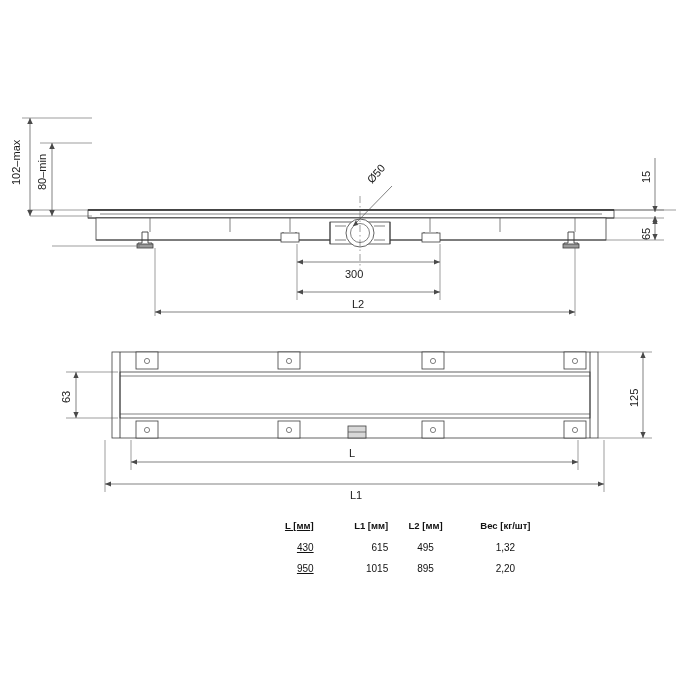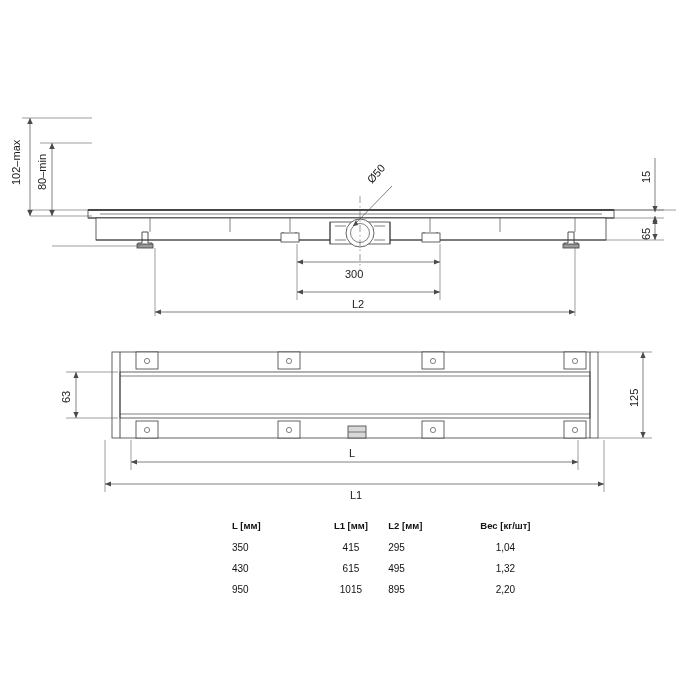--- a/index.html
+++ b/index.html
@@ -56,23 +56,23 @@
     padding: 2px 0 6px 0;
     color: #111;
     white-space: nowrap;
   }
   #spec-table td {
     padding: 5px 0 5px 0;
     color: #111;
     font-size: 10px;
     white-space: nowrap;
   }
-  #spec-table th.c0, #spec-table td.c0 { width: 86px; text-align: left; padding-left: 14px; }
-  #spec-table th.c1, #spec-table td.c1 { width: 78px; text-align: center; }
-  #spec-table th.c2, #spec-table td.c2 { width: 78px; text-align: left; }
+  #spec-table th.c0, #spec-table td.c0 { width: 86px; text-align: right; padding-left: 14px; text-decoration: underline; }
+  #spec-table th.c1, #spec-table td.c1 { width: 78px; text-align: right; }
+  #spec-table th.c2, #spec-table td.c2 { width: 78px; text-align: center; }
   #spec-table th.c3, #spec-table td.c3 { width: 88px; text-align: center; }
 </style>
 </head>
 <body>
 
 <div id="stage">
 
   <svg class="drawing" viewBox="0 0 700 700">
 
     <g>
@@ -242,26 +242,20 @@
   <table id="spec-table">
     <thead>
       <tr>
         <th class="c0">L [мм]</th>
         <th class="c1">L1 [мм]</th>
         <th class="c2">L2 [мм]</th>
         <th class="c3">Вес [кг/шт]</th>
       </tr>
     </thead>
     <tbody>
-      <tr>
-        <td class="c0">350</td>
-        <td class="c1">415</td>
-        <td class="c2">295</td>
-        <td class="c3">1,04</td>
-      </tr>
       <tr>
         <td class="c0">430</td>
         <td class="c1">615</td>
         <td class="c2">495</td>
         <td class="c3">1,32</td>
       </tr>
       <tr>
         <td class="c0">950</td>
         <td class="c1">1015</td>
         <td class="c2">895</td>

